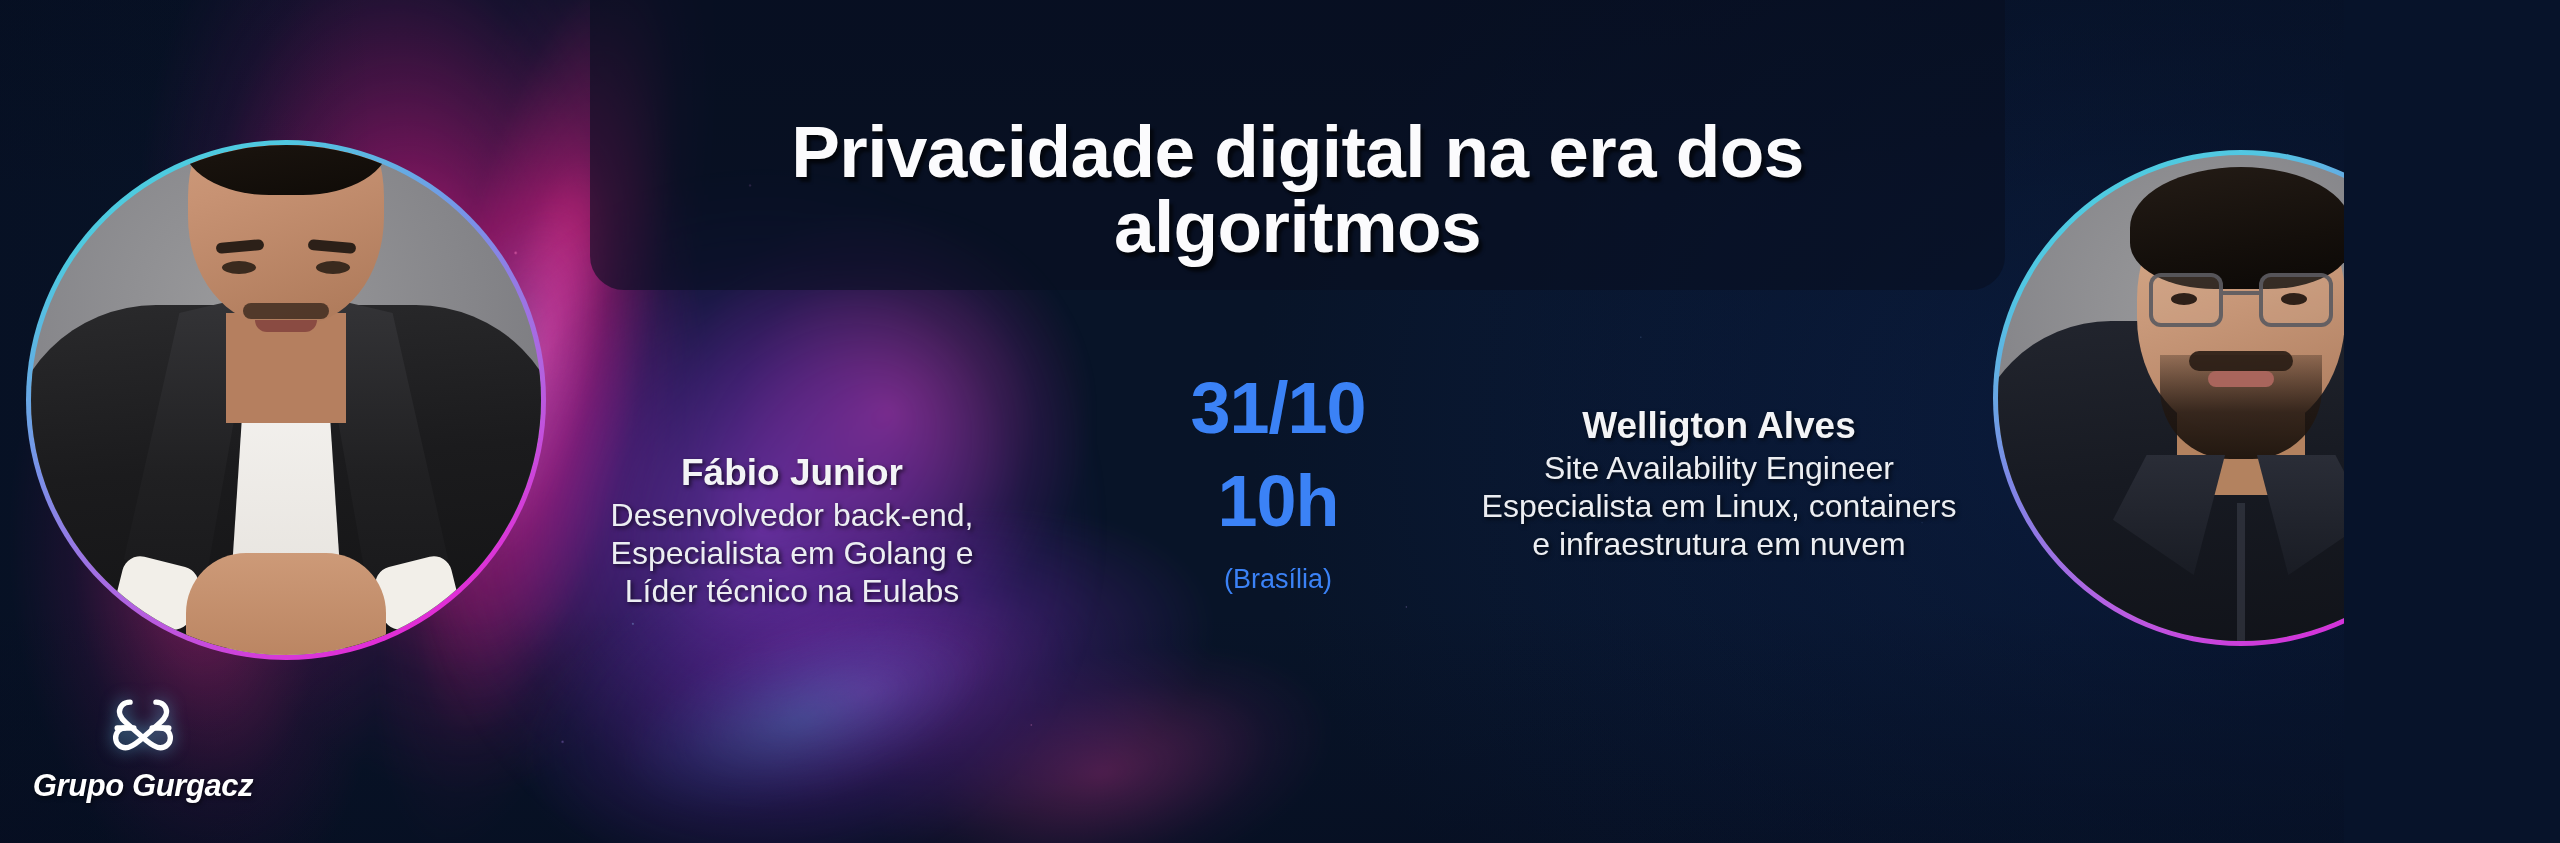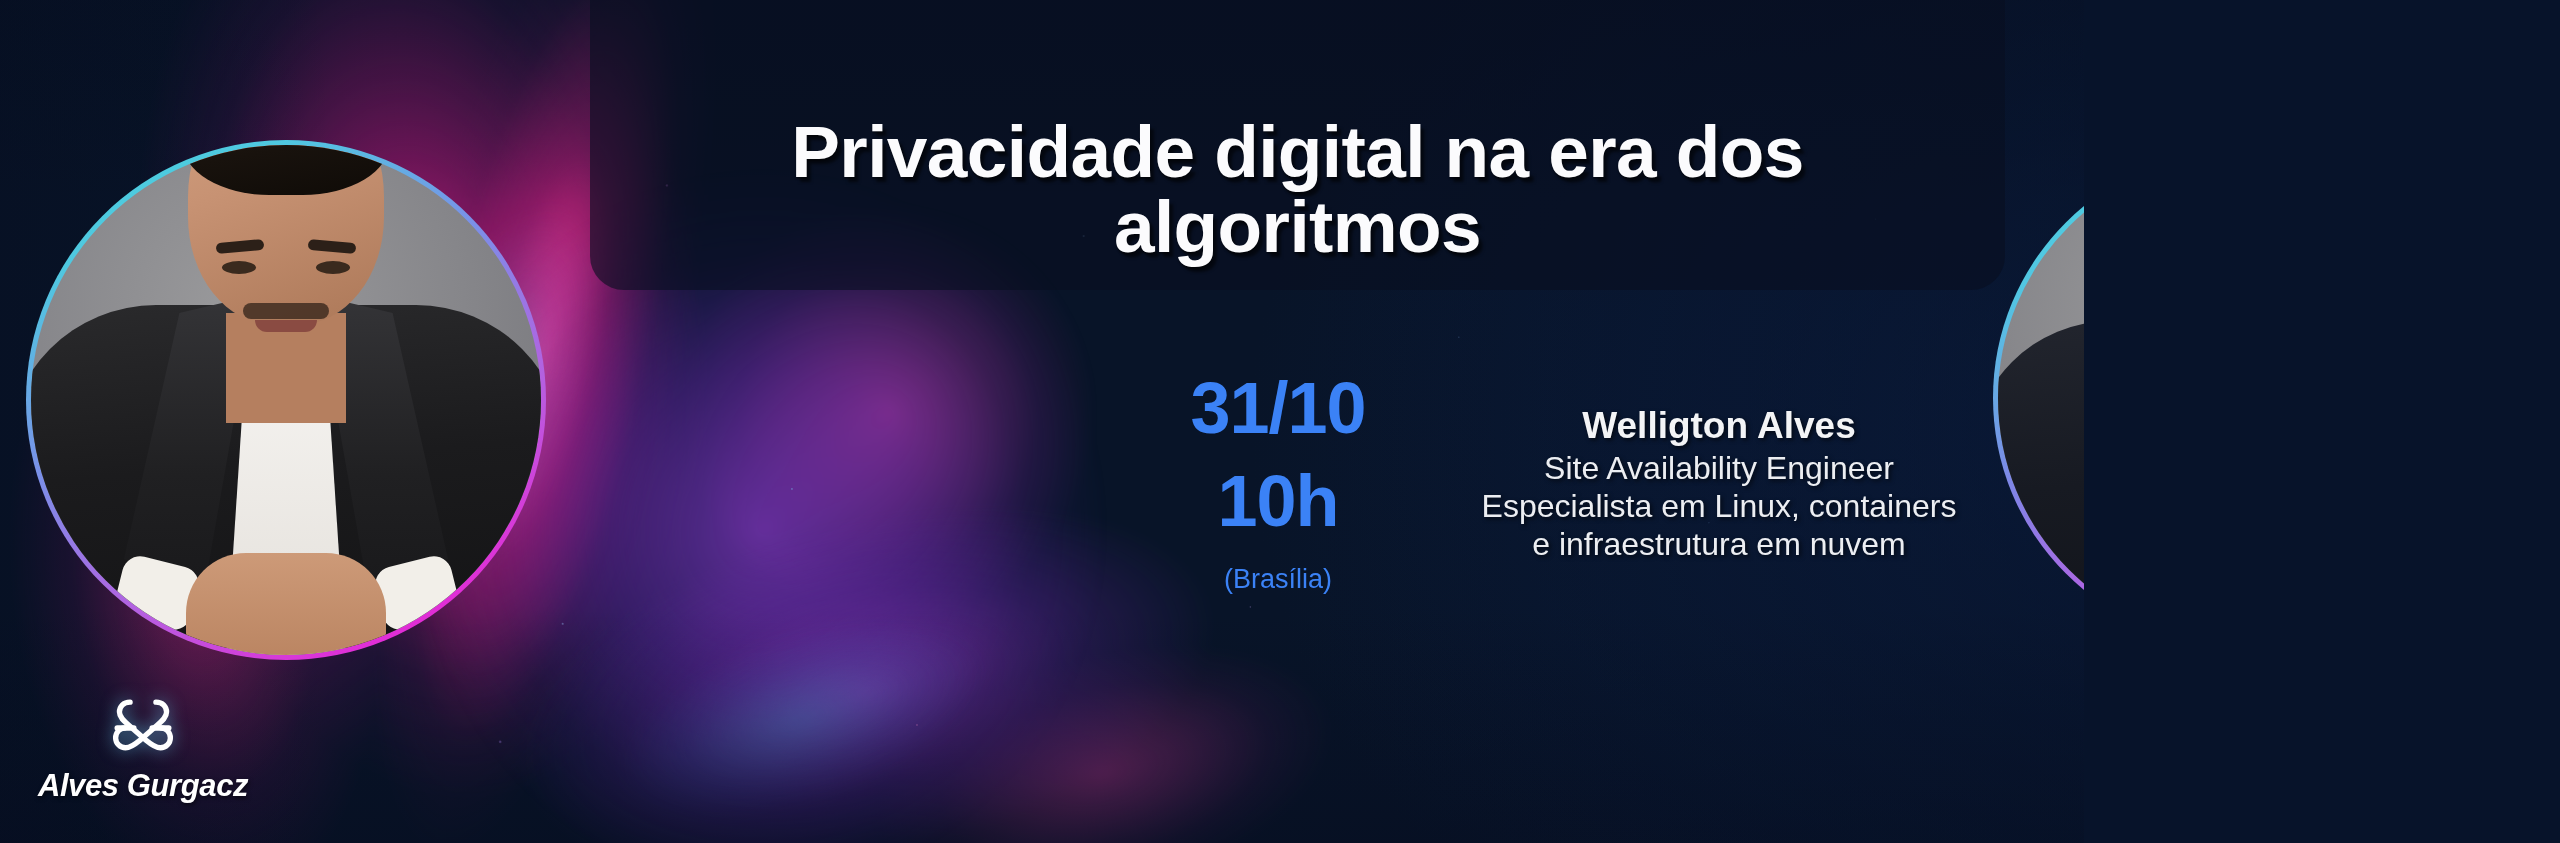--- a/index.html
+++ b/index.html
@@ -1,21 +1,21 @@
 <!DOCTYPE html>
 <html><head>
 <meta charset="utf-8">
 <style>
   * { margin:0; padding:0; box-sizing:border-box; }
   html, body { width:2560px; height:843px; overflow:hidden; background:#07132a; }
   body { font-family:"Liberation Sans", sans-serif; }
 
   .banner {
     position:relative;
-    width:2084px; height:843px;
+    width:2344px; height:843px;
     overflow:hidden;
     background:#0a1730;
   }
 
   
   .bg-base {
     position:absolute; inset:0;
     background:
       radial-gradient(ellipse 900px 700px at 2150px 430px, #0d2148 0%, #0a1a38 45%, #081428 100%),
       linear-gradient(100deg, #1a0b2e 0%, #200d3a 12%, #1c0f3e 22%, #13123f 34%, #0e1640 46%, #0c1a3e 60%, #0a1a36 78%, #081528 100%);
@@ -372,20 +372,24 @@
       <div class="fig-r-eye-l"></div>
       <div class="fig-r-eye-r"></div>
       <div class="fig-r-mous"></div>
       <div class="fig-r-mouth"></div>
       <div class="fig-r-collar-l"></div>
       <div class="fig-r-collar-r"></div>
       <div class="fig-r-placket"></div>
     </div>
   </div>
 
+  <div class="speaker speaker-left">
+    <div class="speaker-name">Fábio Junior</div>
+    <div class="speaker-role">Desenvolvedor back-end, Especialista em Golang e Líder técnico na Eulabs</div>
+  </div>
 
   <div class="date-block">
     <div class="date-day">31/10</div>
     <div class="date-time">10h</div>
     <div class="date-tz">(Brasília)</div>
   </div>
 
   <div class="speaker speaker-right">
     <div class="speaker-name">Welligton Alves</div>
     <div class="speaker-role">Site Availability Engineer Especialista em Linux, containers e infraestrutura em nuvem</div>
@@ -393,16 +397,16 @@
 
   <div class="logo">
     <svg class="logo-mark" viewBox="0 0 100 100">
       <g fill="none" stroke="#ffffff" stroke-width="7" stroke-linecap="round" stroke-linejoin="round">
         <path d="M33 16 C24 16 19 22 19 29 C19 36 25 41 31 46 L54 66 C60 71 66 76 73 76 C80 76 86 70 86 63 C86 56 81 50 74 50"></path>
         <path d="M67 16 C76 16 81 22 81 29 C81 36 75 41 69 46 L46 66 C40 71 34 76 27 76 C20 76 14 70 14 63 C14 56 19 50 26 50"></path>
         <path d="M16 50 L38 50"></path>
         <path d="M62 50 L84 50"></path>
       </g>
     </svg>
-    <div class="logo-word">Alves Gurgacz</div>
+    <div class="logo-word">Grupo Gurgacz</div>
   </div>
 
 </div>
 
 </body></html>

